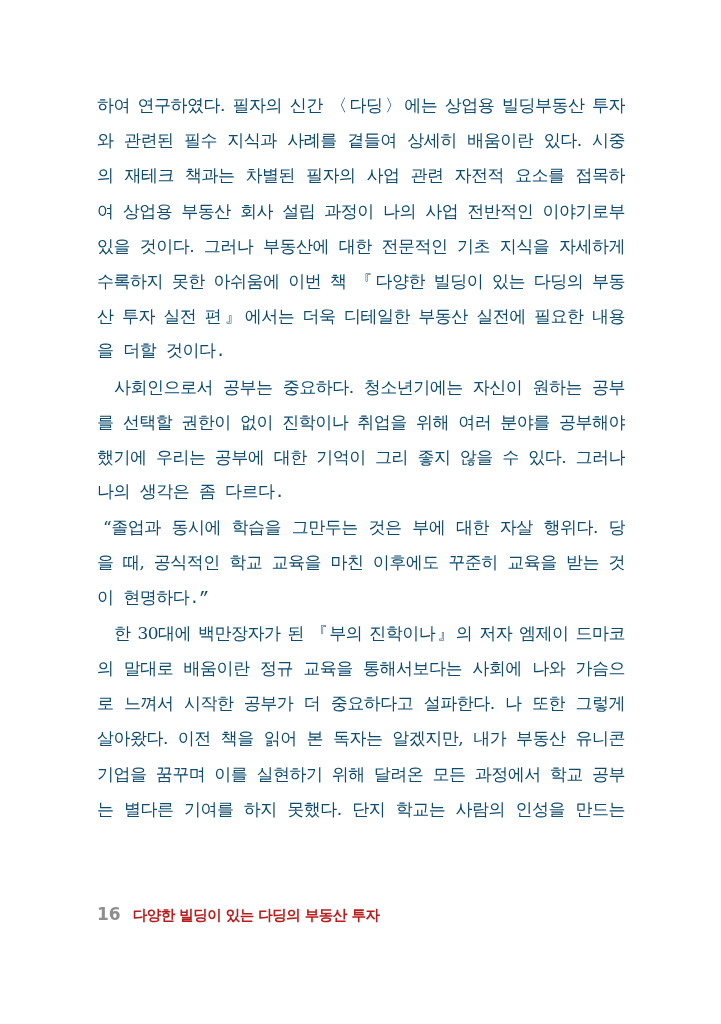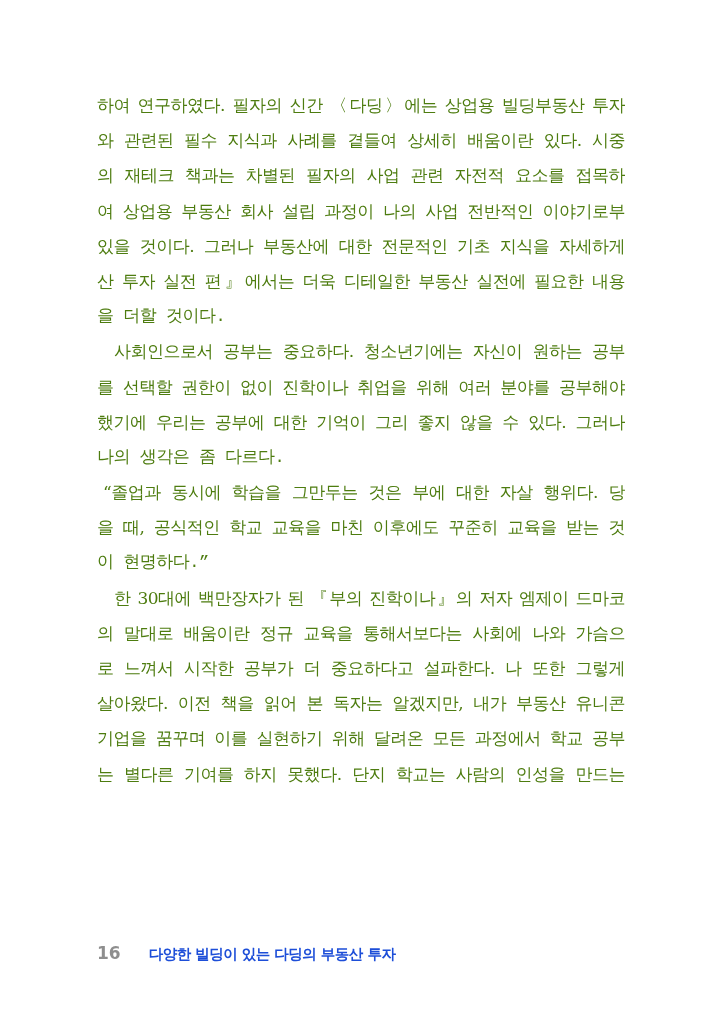--- a/index.html
+++ b/index.html
@@ -10,66 +10,66 @@
     position: relative;
     overflow: hidden;
     font-family: "DejaVu Serif", "Liberation Serif", serif;
   }
   .page { position: absolute; inset: 0; background: #ffffff; }
   .text-block {
     position: absolute;
     left: 97px;
     top: 88px;
     width: 528px;
-    color: #4d7c0f;
+    color: #0c4a6e;
     font-size: 17px;
     letter-spacing: -0.5px;
   }
   .line {
     height: 35.2px;
     line-height: 35.2px;
     text-align: justify;
     text-align-last: justify;
     overflow: hidden;
   }
   .line.end { text-align-last: left; font-family: Liberation Mono, monospace; }
   .line.ind { padding-left: 17px; }
   .line.indq { padding-left: 6px; }
   .footer {
     position: absolute;
     left: 97px;
-    top: 943px;
+    top: 904px;
     display: flex;
     align-items: baseline;
     gap: 12px;
     font-family: "DejaVu Sans", "Liberation Sans", sans-serif;
   }
   .footer .num {
     color: #8e8e8e;
     font-weight: bold;
     font-size: 17px;
   }
   .footer .title {
-    color: #1d4ed8;
+    color: #b91c1c;
     font-weight: bold;
     font-size: 14.5px;
     letter-spacing: -0.5px;
-    margin-left: 16px;
   }
 </style>
 </head>
 <body>
 
 <div class="page">
   <div class="text-block">
     <div class="line">하여 연구하였다. 필자의 신간 〈다딩〉에는 상업용 빌딩부동산 투자</div>
     <div class="line">와 관련된 필수 지식과 사례를 곁들여 상세히 배움이란 있다. 시중</div>
     <div class="line">의 재테크 책과는 차별된 필자의 사업 관련 자전적 요소를 접목하</div>
     <div class="line">여 상업용 부동산 회사 설립 과정이 나의 사업 전반적인 이야기로부</div>
     <div class="line">있을 것이다. 그러나 부동산에 대한 전문적인 기초 지식을 자세하게</div>
+    <div class="line">수록하지 못한 아쉬움에 이번 책 『다양한 빌딩이 있는 다딩의 부동</div>
     <div class="line">산 투자 실전 편』에서는 더욱 디테일한 부동산 실전에 필요한 내용</div>
     <div class="line end">을 더할 것이다.</div>
     <div class="line ind">사회인으로서 공부는 중요하다. 청소년기에는 자신이 원하는 공부</div>
     <div class="line">를 선택할 권한이 없이 진학이나 취업을 위해 여러 분야를 공부해야</div>
     <div class="line">했기에 우리는 공부에 대한 기억이 그리 좋지 않을 수 있다. 그러나</div>
     <div class="line end">나의 생각은 좀 다르다.</div>
     <div class="line indq">“졸업과 동시에 학습을 그만두는 것은 부에 대한 자살 행위다. 당</div>
     <div class="line">을 때, 공식적인 학교 교육을 마친 이후에도 꾸준히 교육을 받는 것</div>
     <div class="line end">이 현명하다.”</div>
     <div class="line ind">한 30대에 백만장자가 된 『부의 진학이나』의 저자 엠제이 드마코</div>

